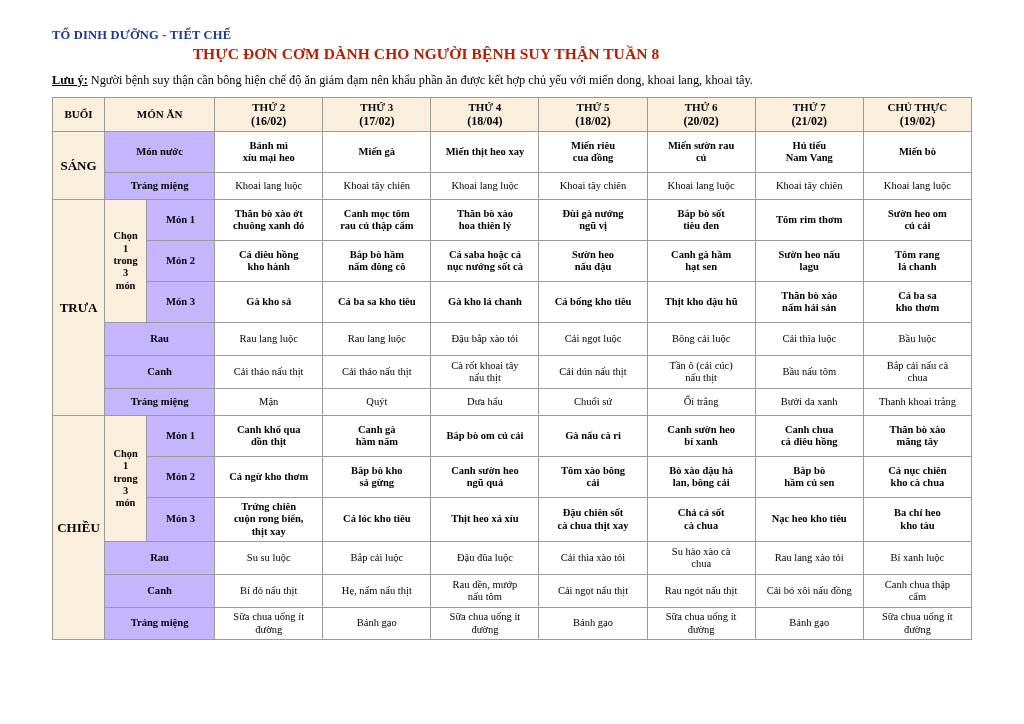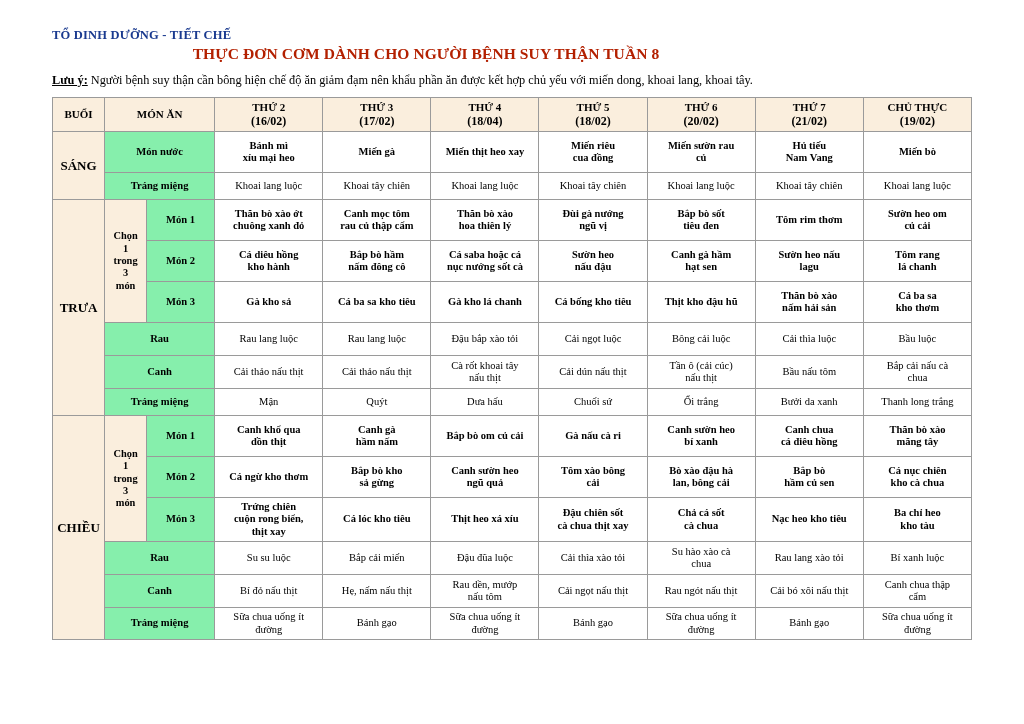--- a/index.html
+++ b/index.html
@@ -83,21 +83,21 @@
   }
   td.choose {
     background: #faeedd;
     font-weight: bold;
     font-size: 10.4px;
     line-height: 1.25;
     width: 42px;
     margin-left: 18px;
   }
   td.rowlabel {
-    background: #86efac;
+    background: #c4b5fd;
     font-weight: bold;
     font-size: 10.6px;
   }
   tr.bold-row td.cell {
     font-weight: bold;
   }
   td.cell {
     font-size: 10.5px;
   }
   .h-sang td { height: 34px; }
@@ -237,21 +237,21 @@
           <td class="cell">Bắp cải nấu cà<br>chua</td>
         </tr>
         <tr class="h-tm">
           <td class="rowlabel" colspan="2">Tráng miệng</td>
           <td class="cell">Mận</td>
           <td class="cell">Quýt</td>
           <td class="cell">Dưa hấu</td>
           <td class="cell">Chuối sứ</td>
           <td class="cell">Ổi trắng</td>
           <td class="cell">Bưởi da xanh</td>
-          <td class="cell">Thanh long trắng</td>
+          <td class="cell">Thanh khoai trắng</td>
         </tr>
         <tr class="bold-row h-mon">
           <td class="buoi" rowspan="6">CHIỀU</td>
           <td class="choose" rowspan="3">Chọn<br>1<br>trong<br>3<br>món</td>
           <td class="rowlabel">Món 1</td>
           <td class="cell">Canh khổ qua<br>dồn thịt</td>
           <td class="cell">Canh gà<br>hầm nấm</td>
           <td class="cell">Bắp bò om củ cải</td>
           <td class="cell">Gà nấu cà ri</td>
           <td class="cell">Canh sườn heo<br>bí xanh</td>
@@ -274,35 +274,35 @@
           <td class="cell">Cá lóc kho tiêu</td>
           <td class="cell">Thịt heo xá xíu</td>
           <td class="cell">Đậu chiên sốt<br>cà chua thịt xay</td>
           <td class="cell">Chả cá sốt<br>cà chua</td>
           <td class="cell">Nạc heo kho tiêu</td>
           <td class="cell">Ba chỉ heo<br>kho tàu</td>
         </tr>
         <tr class="h-rau">
           <td class="rowlabel" colspan="2">Rau</td>
           <td class="cell">Su su luộc</td>
-          <td class="cell">Bắp cải miến</td>
+          <td class="cell">Bắp cải luộc</td>
           <td class="cell">Đậu đũa luộc</td>
           <td class="cell">Cải thìa xào tỏi</td>
           <td class="cell">Su hào xào cà<br>chua</td>
           <td class="cell">Rau lang xào tỏi</td>
           <td class="cell">Bí xanh luộc</td>
         </tr>
         <tr class="h-rau">
           <td class="rowlabel" colspan="2">Canh</td>
           <td class="cell">Bí đỏ nấu thịt</td>
           <td class="cell">Hẹ, nấm nấu thịt</td>
           <td class="cell">Rau dền, mướp<br>nấu tôm</td>
           <td class="cell">Cải ngọt nấu thịt</td>
           <td class="cell">Rau ngót nấu thịt</td>
-          <td class="cell">Cải bó xôi nấu thịt</td>
+          <td class="cell">Cải bó xôi nấu đồng</td>
           <td class="cell">Canh chua thập<br>cẩm</td>
         </tr>
         <tr class="h-tm">
           <td class="rowlabel" colspan="2">Tráng miệng</td>
           <td class="cell">Sữa chua uống ít<br>đường</td>
           <td class="cell">Bánh gạo</td>
           <td class="cell">Sữa chua uống ít<br>đường</td>
           <td class="cell">Bánh gạo</td>
           <td class="cell">Sữa chua uống ít<br>đường</td>
           <td class="cell">Bánh gạo</td>

